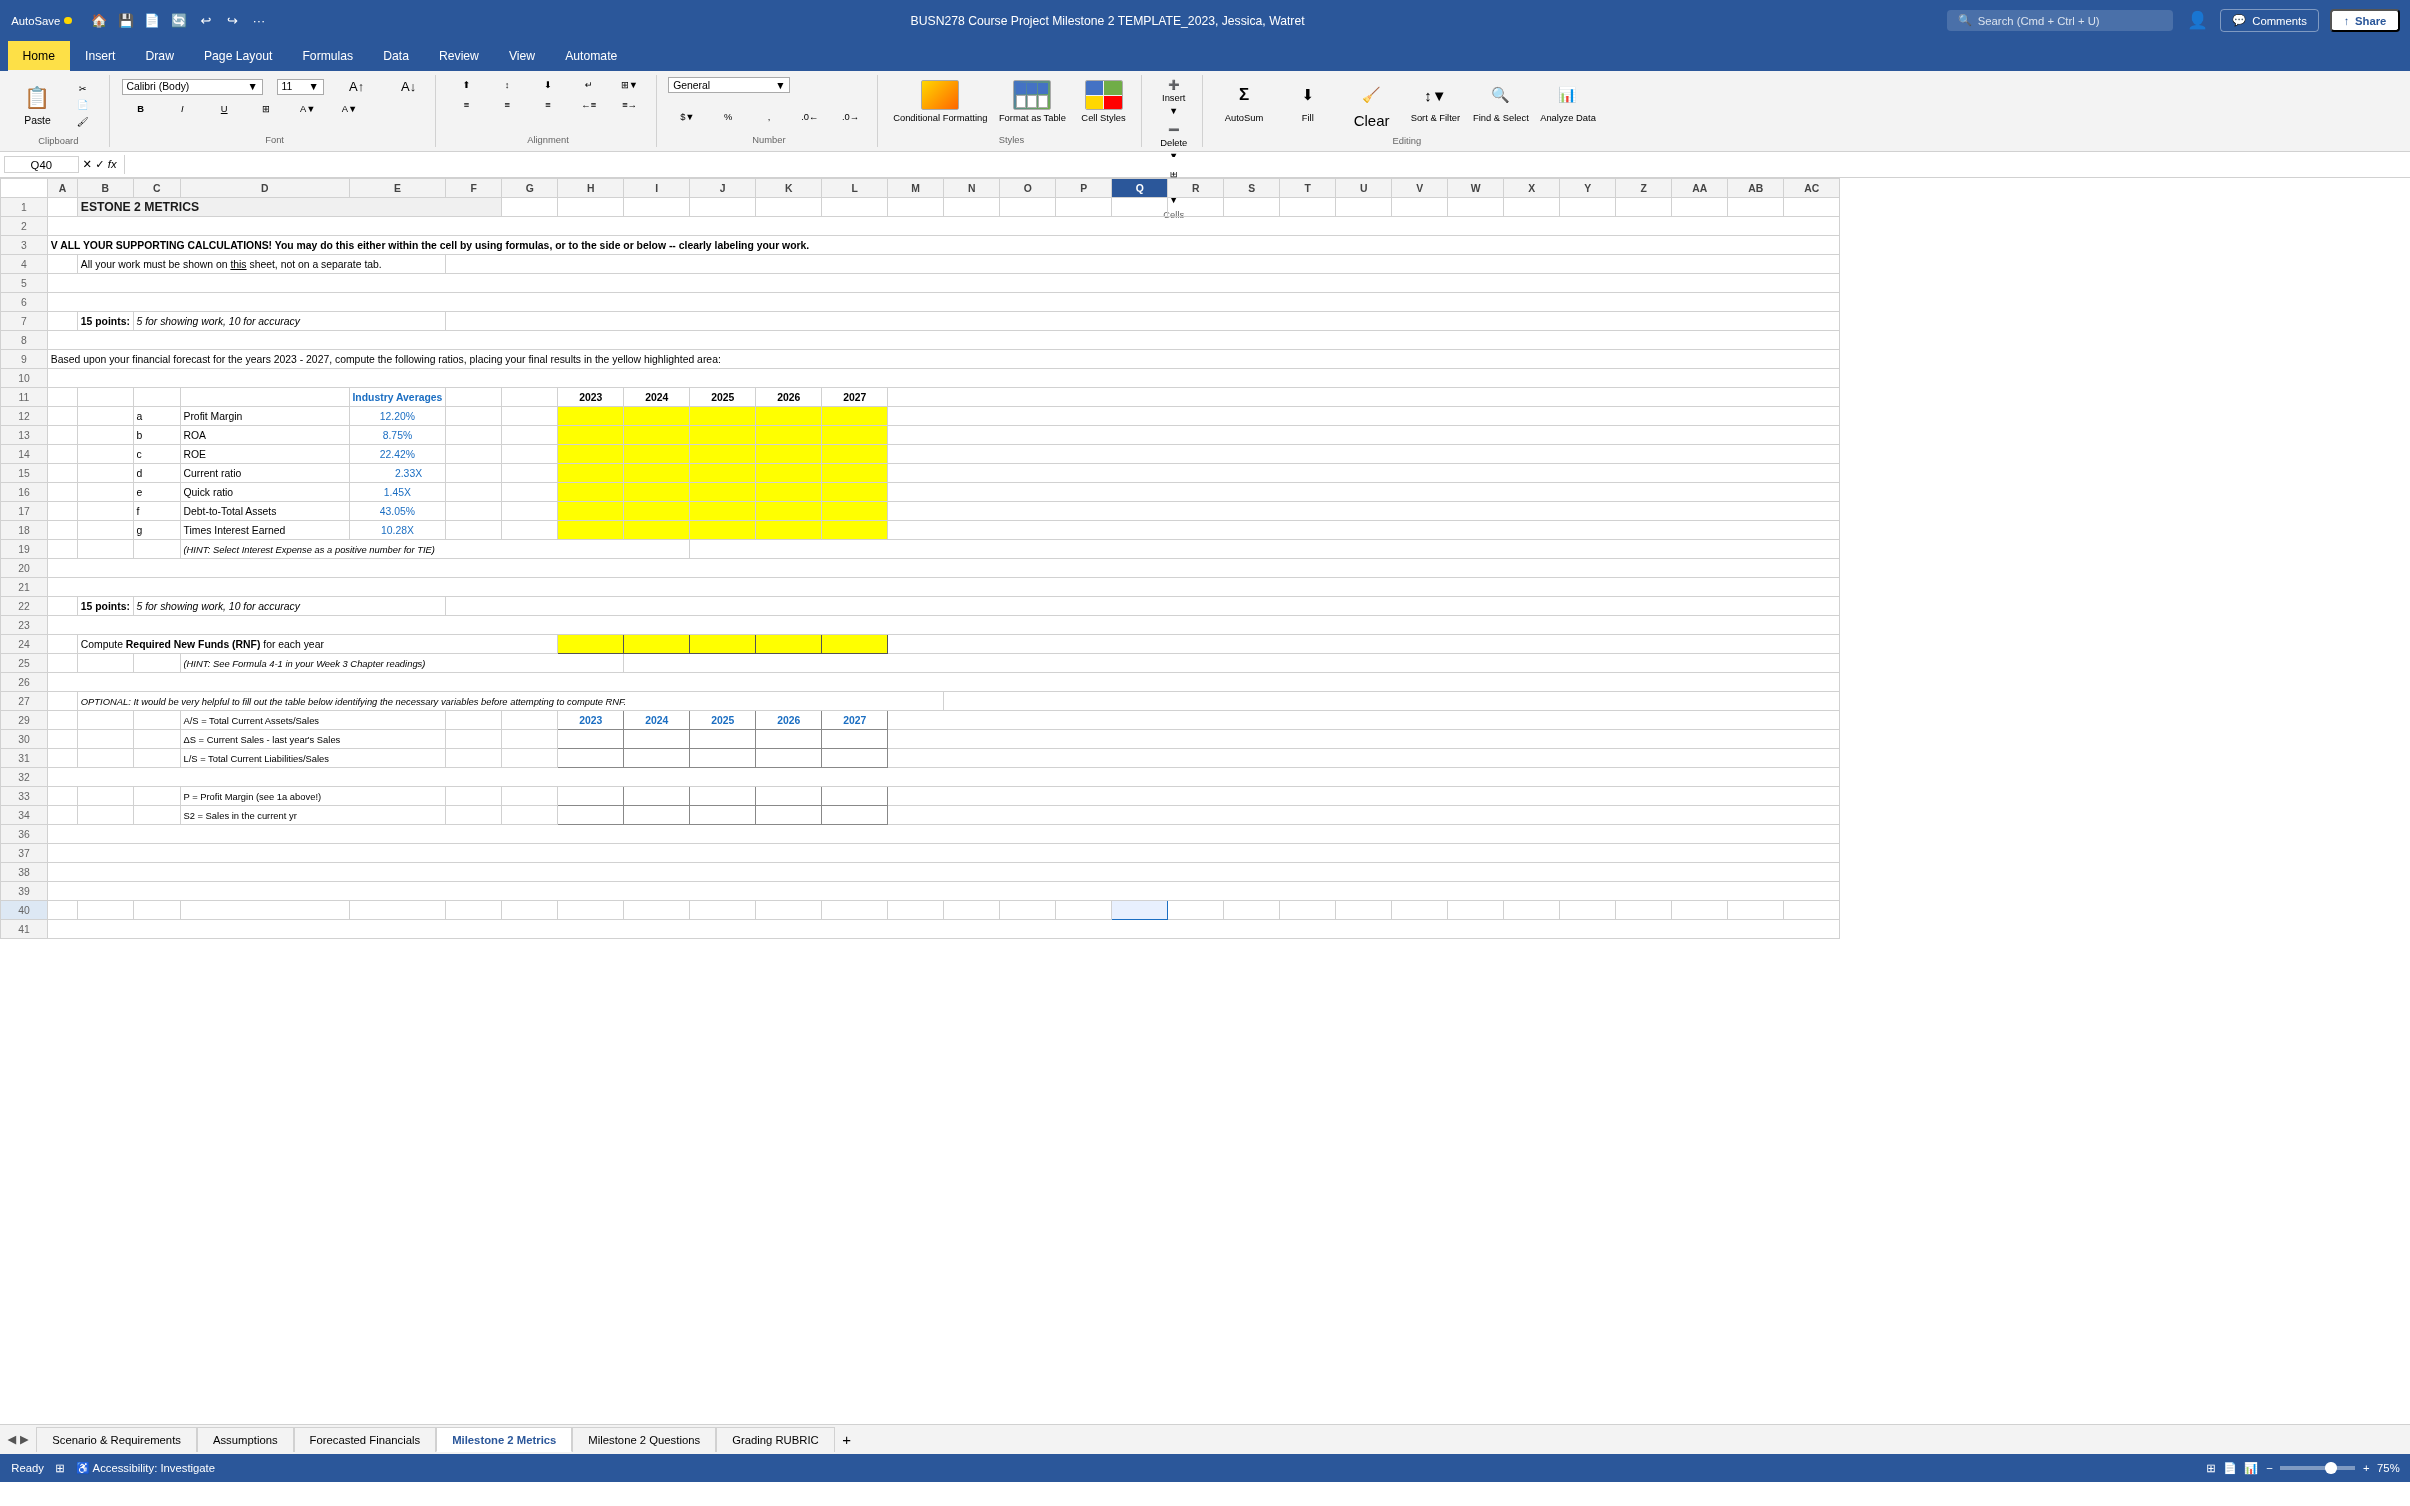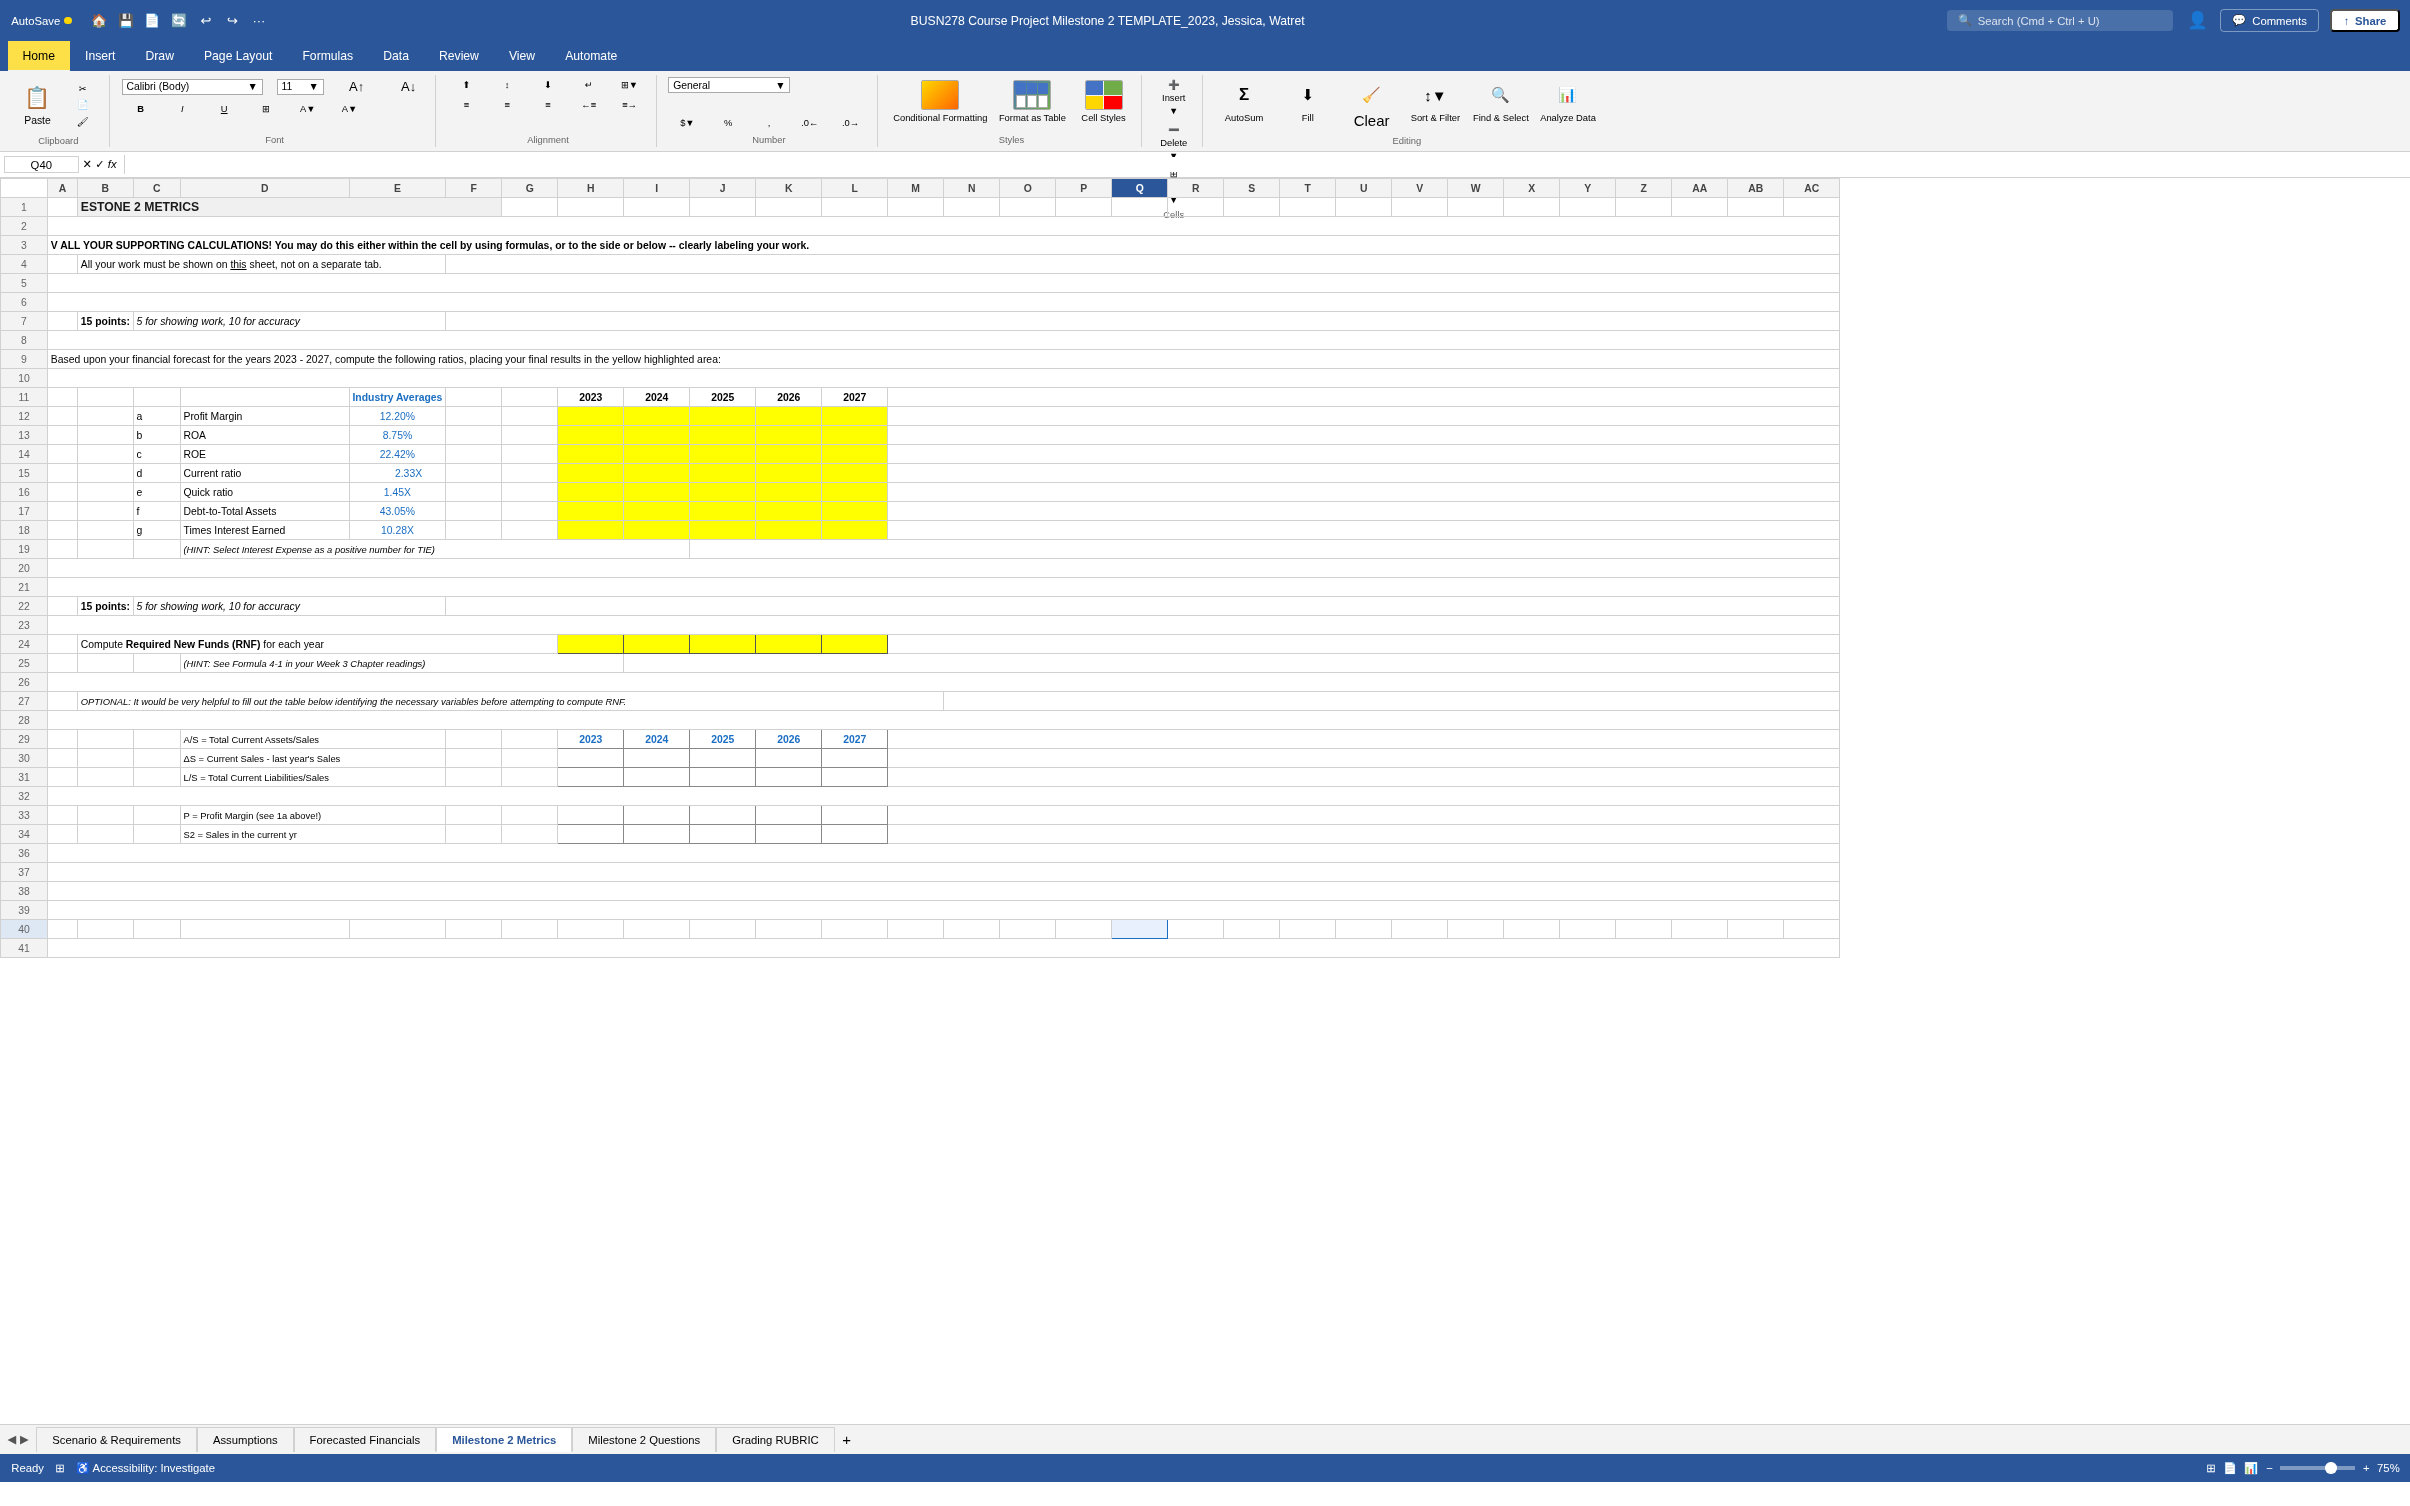--- a/index.html
+++ b/index.html
@@ -402,21 +402,21 @@
           </div>
         <div class="ribbon-btn">
             <span>≡→</span>
           </div>
       </div>
     </div>
     <div class="ribbon-group-label">Alignment</div>
   </div>
 
   <div class="ribbon-group">
-    <div style="display:flex;flex-direction:column;gap:21px;">
+    <div style="display:flex;flex-direction:column;gap:15px;">
       <div class="combo-box" style="width:122px;">
         <span>General</span>
         <span>▼</span>
       </div>
       <div style="display:flex;gap:2.8px;">
         <div class="ribbon-btn">
             <span>$▼</span>
           </div>
         <div class="ribbon-btn">
             <span>%</span>
@@ -871,24 +871,20 @@
           <td colspan="29"></td>
         </tr>
 
         <tr>
           <td class="row-num">27</td>
           <td></td>
           <td colspan="12" style="font-size:9.4px;font-style:italic;">OPTIONAL:  It would be very helpful to fill out the table below identifying the necessary variables before attempting to compute RNF.</td>
           <td colspan="16"></td>
         </tr>
 
-        <tr>
-          <td class="row-num">28</td>
-          <td colspan="29"></td>
-        </tr>
 
         <tr>
           <td class="row-num">29</td>
           <td></td>
           <td></td>
           <td></td>
           <td colspan="2" style="font-size:9.4px;">A/S  = Total Current Assets/Sales</td>
           <td></td>
           <td></td>
           <td style="font-weight:bold;font-size:10.4px;color:#1b6ec2;text-align:center;border:0.9px solid #888;">2023</td>

